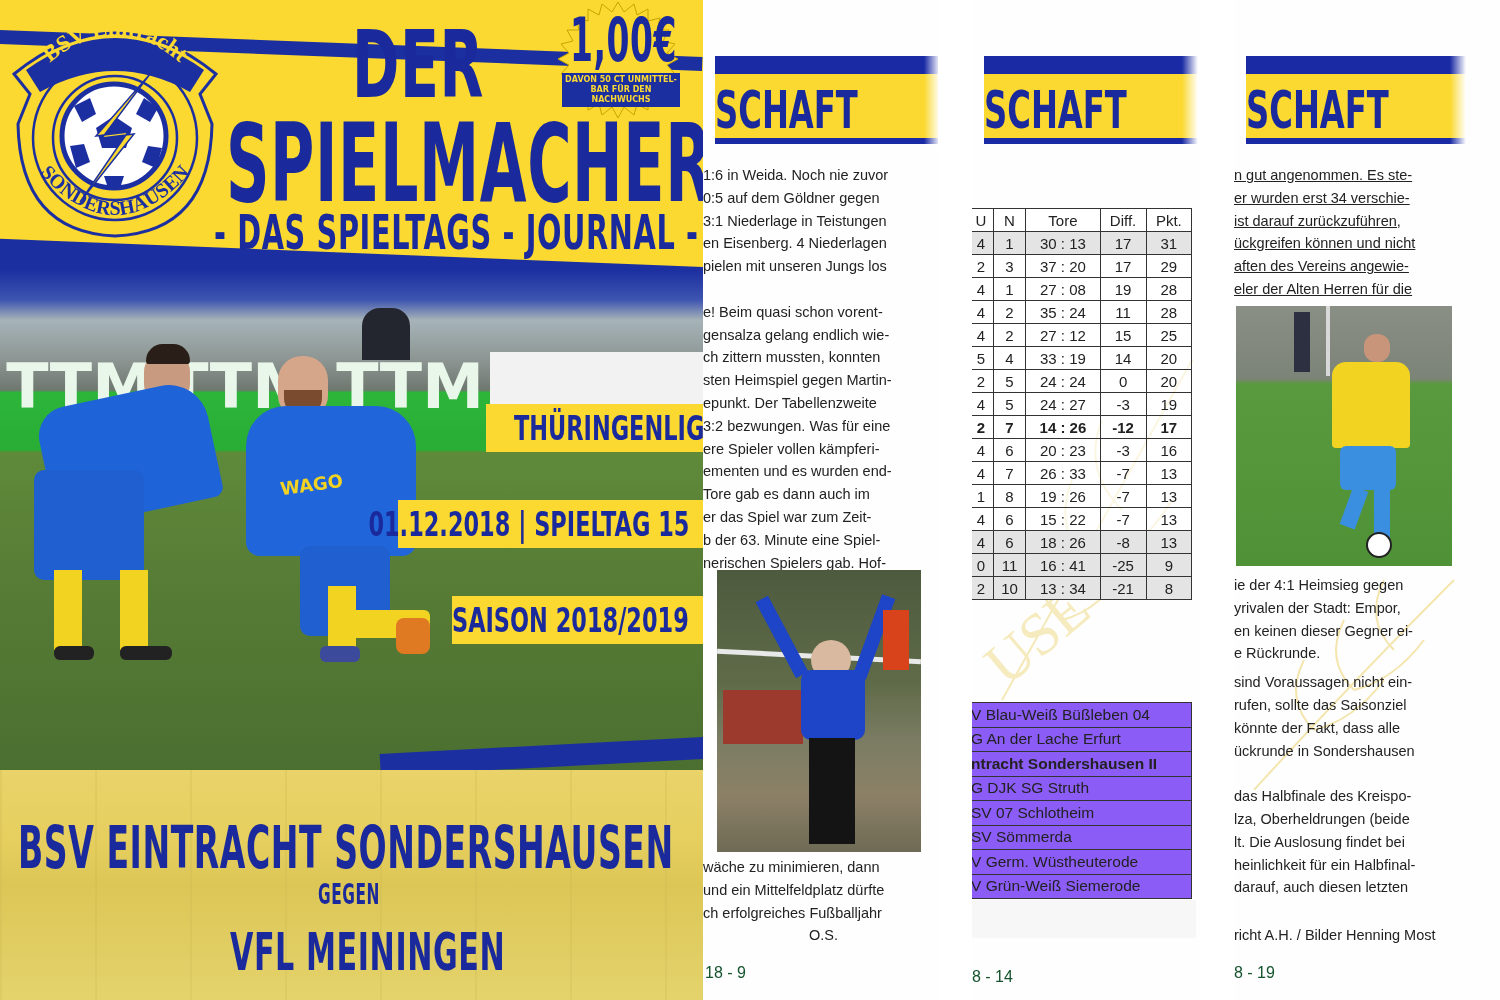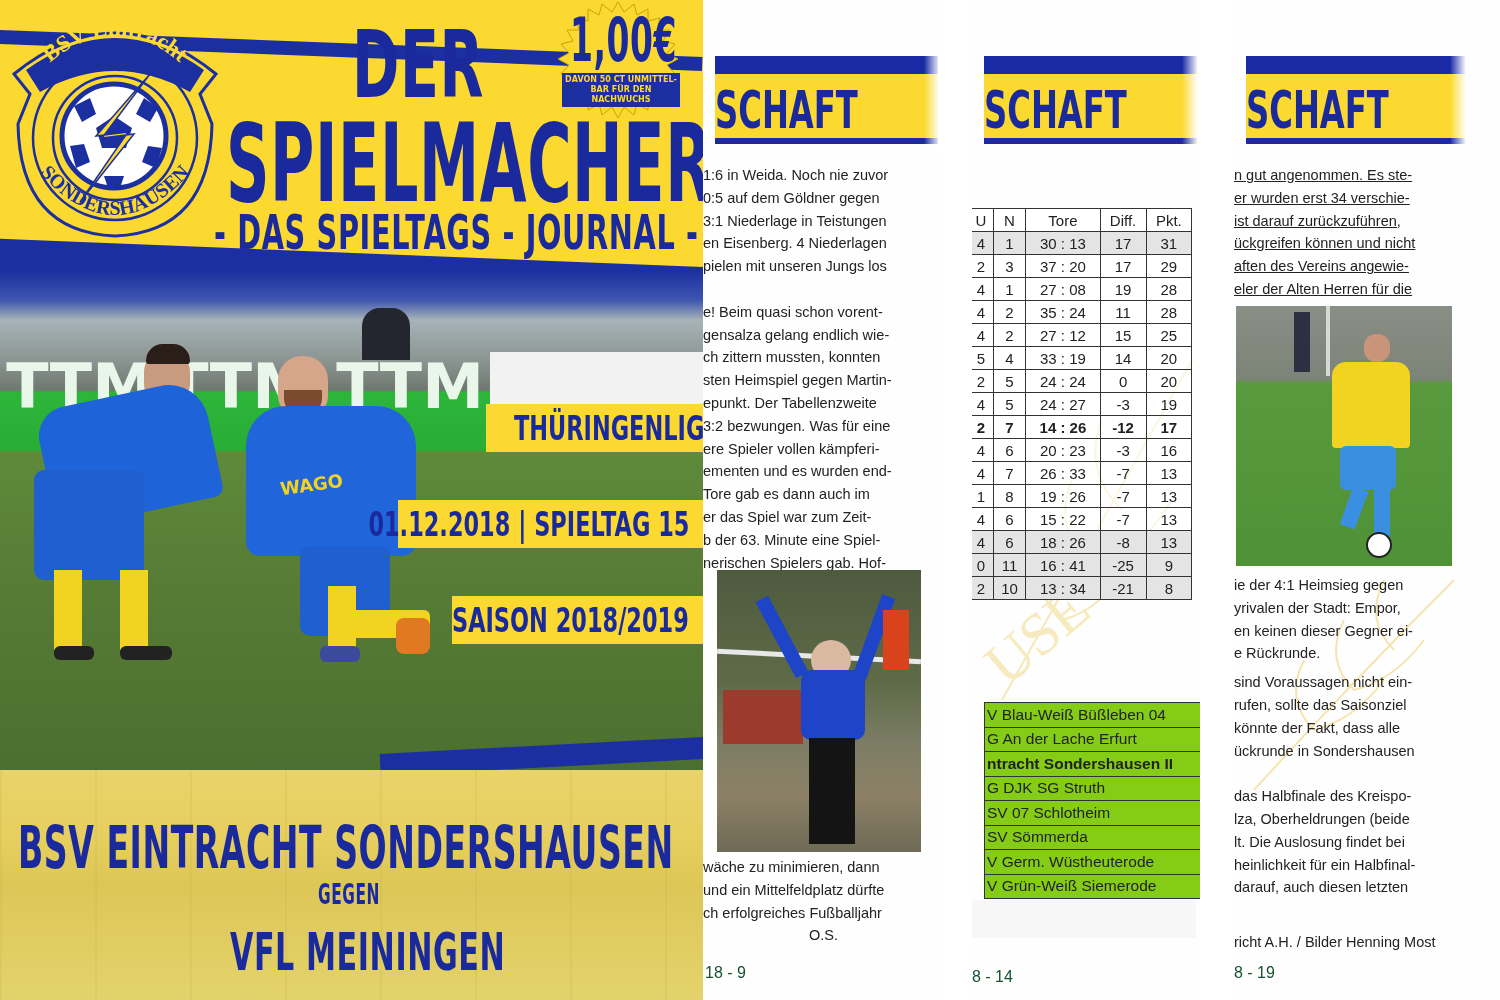--- a/index.html
+++ b/index.html
@@ -48,21 +48,21 @@
   .page-num { position: absolute; font-size: 16px; color: #14532d; }
 
   .pic { position: absolute; overflow: hidden; }
 
   table.league { position: absolute; border-collapse: collapse; font-size: 15px; color: #222; background: rgba(255,255,255,0.6); }
   table.league th, table.league td { border: 1.5px solid #333; height: 23px; text-align: center; padding: 0 3px; }
   table.league th { font-weight: normal; background: #fff; }
   table.league tr.shade td { background: #e4e4e4; }
   table.league tr.bold td { font-weight: bold; }
 
-  table.teams { position: absolute; border-collapse: collapse; font-size: 15.5px; color: #222; background: #84cc16; margin-left: 16px; }
+  table.teams { position: absolute; border-collapse: collapse; font-size: 15.5px; color: #222; background: #8b5cf6; }
   table.teams td { border: 1.5px solid #333; height: 24.5px; padding: 0 2px; white-space: nowrap; }
   table.teams tr.bold td { font-weight: bold; }
 
   .watermark { position: absolute; pointer-events: none; }
 </style>
 </head>
 <body>
 
 <div class="cover">
 
@@ -423,15 +423,15 @@
       <p>rufen, sollte das Saisonziel</p>
       <p>könnte der Fakt, dass alle</p>
       <p>ückrunde in Sondershausen</p>
     <p>&nbsp;</p>
     <p>das Halbfinale des Kreispo-</p>
       <p>lza, Oberheldrungen (beide</p>
       <p>lt. Die Auslosung findet bei</p>
       <p>heinlichkeit für ein Halbfinal-</p>
       <p>darauf, auch diesen letzten</p>
   </div>
-  <div class="body-text" style="left:0;top:924px;width:220px;margin-top:7px;">richt A.H. / Bilder Henning Most</div>
+  <div class="body-text" style="left:0;top:924px;width:220px;">richt A.H. / Bilder Henning Most</div>
   <div class="page-num" style="left:0;top:964px;">8 - 19</div>
 </div>
 
 </body></html>

